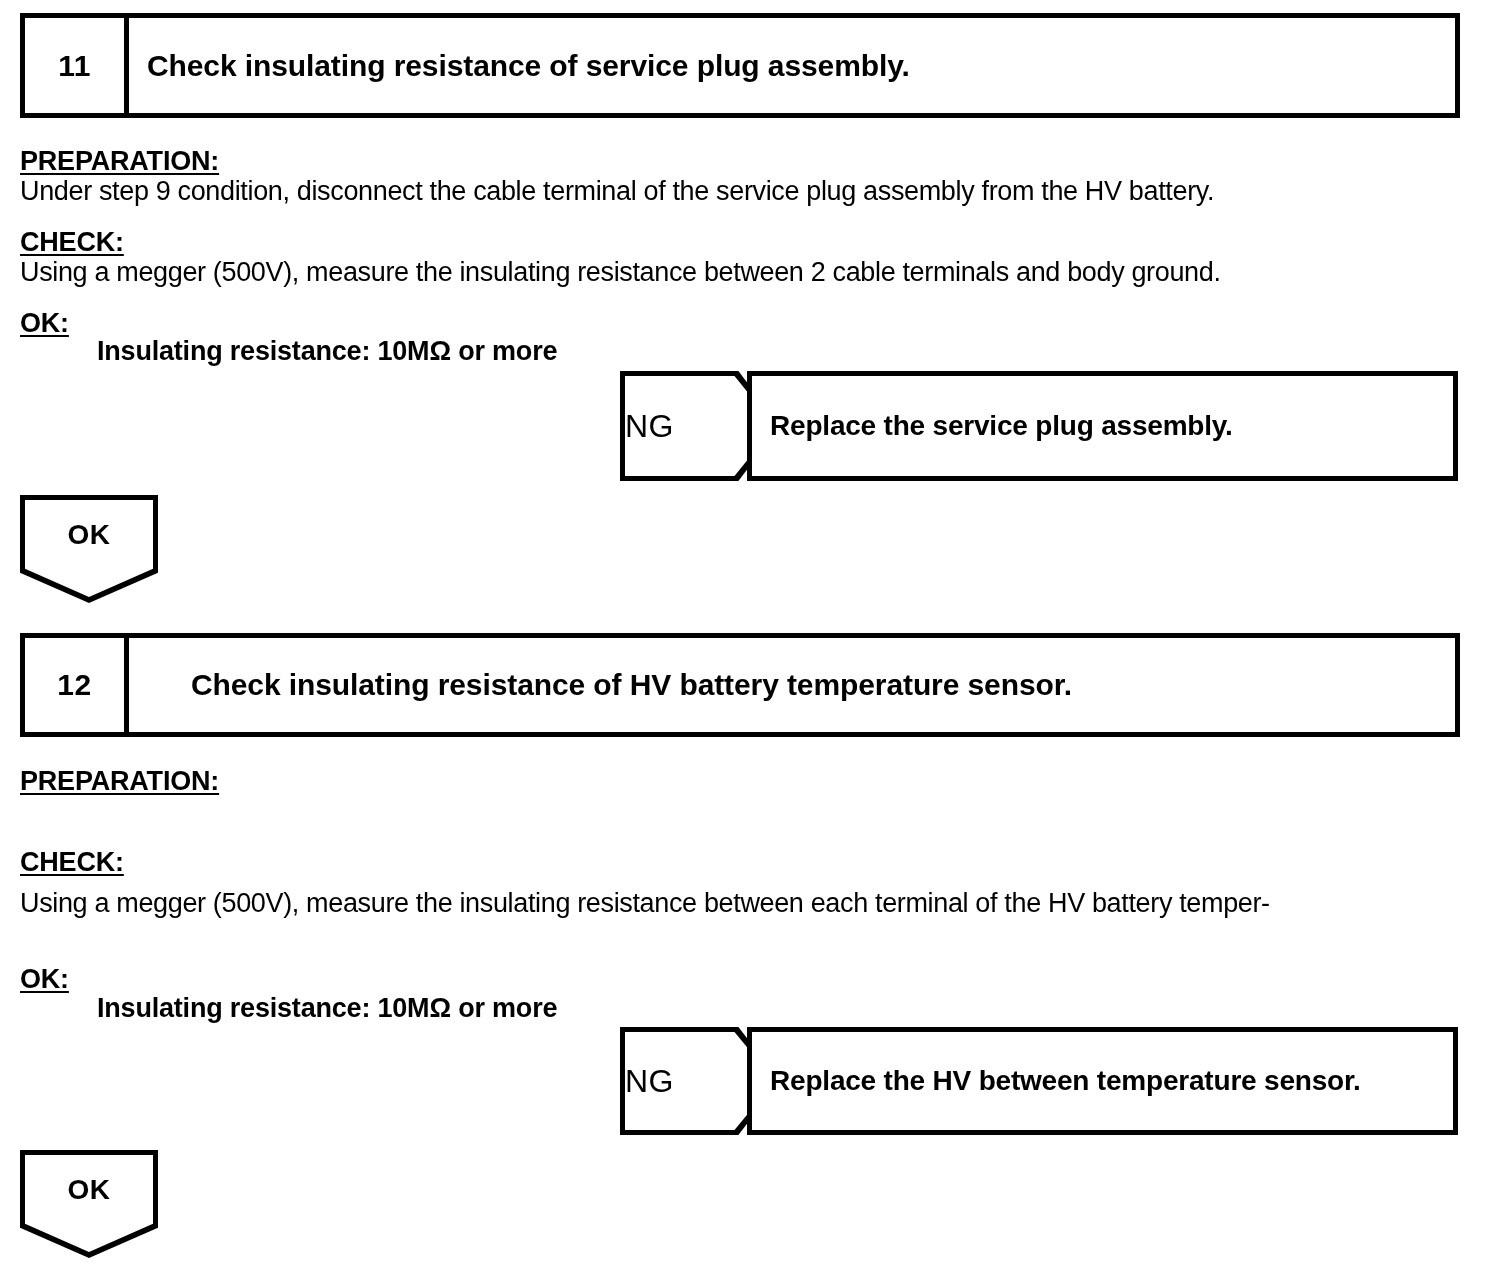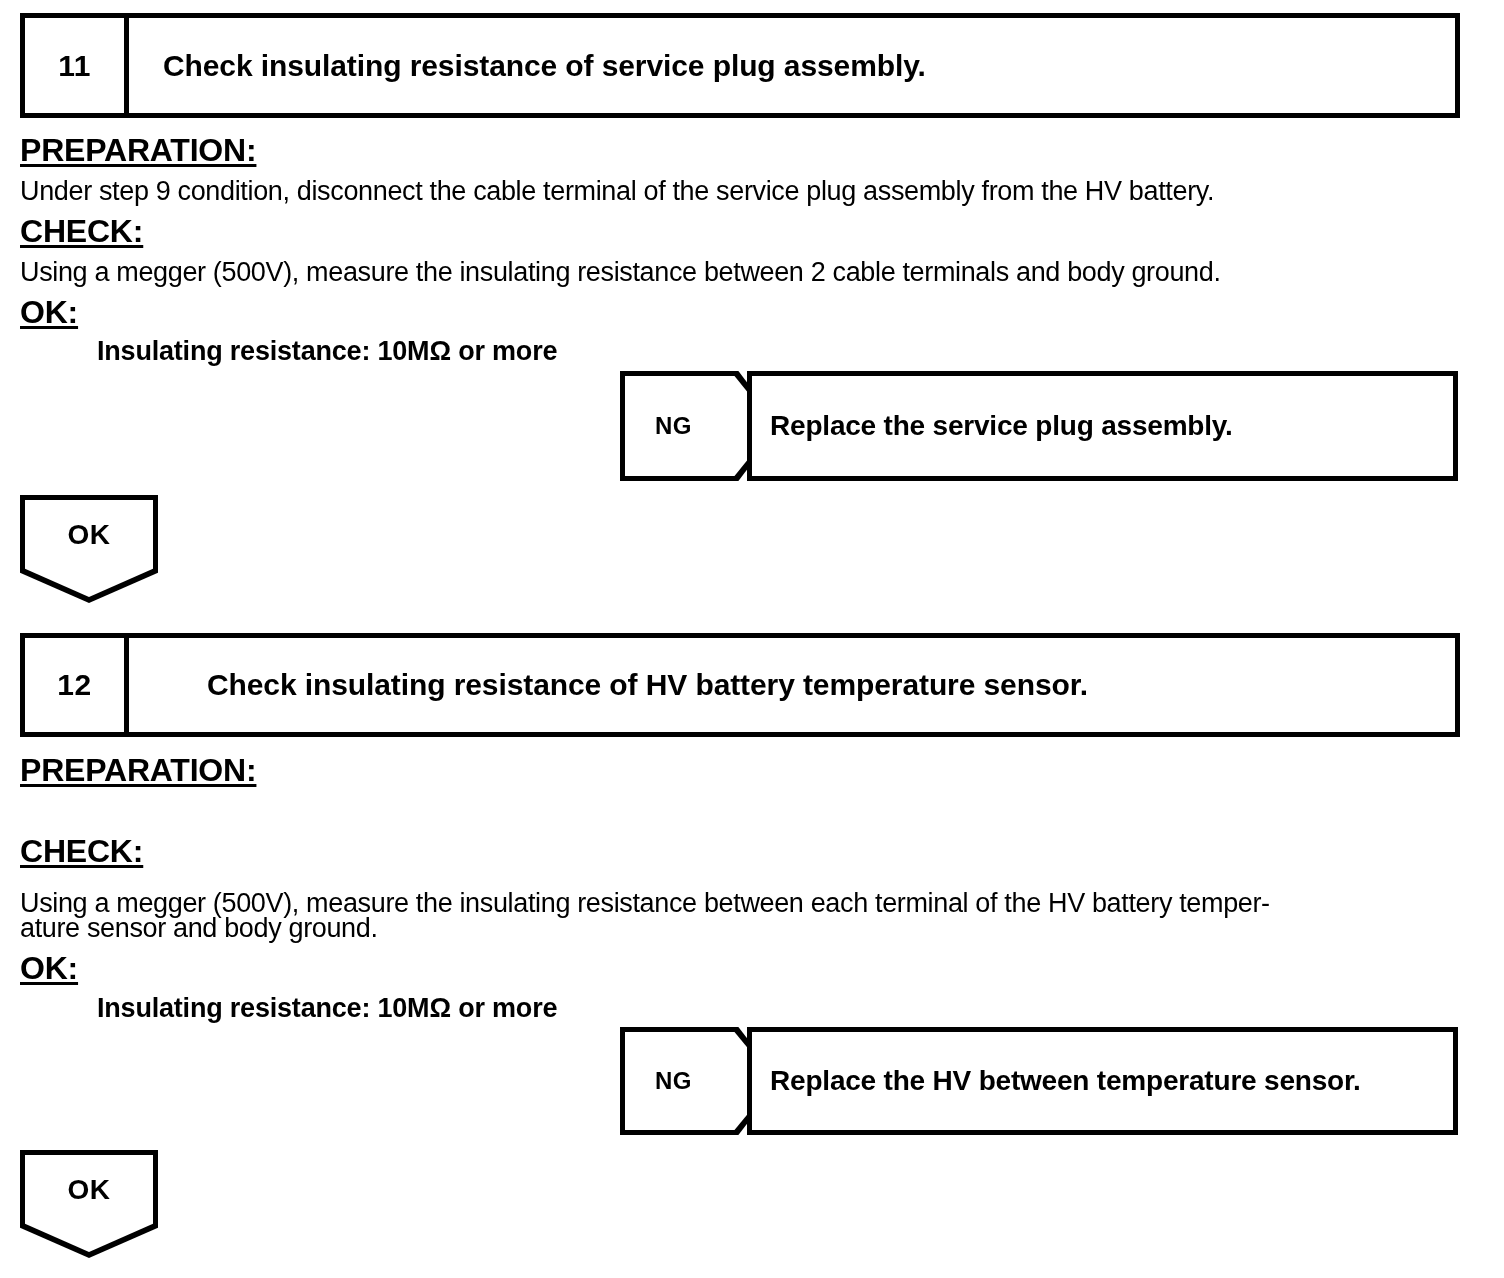--- a/index.html
+++ b/index.html
@@ -45,45 +45,46 @@
   }
   .step-num {
     font-size: 30px;
     font-weight: bold;
     letter-spacing: 0.5px;
   }
   .step-title-cell {
     flex: 1 1 auto;
     display: flex;
     align-items: center;
-    padding-left: 34px;
+    padding-left: 18px;
     text-align: right;
   }
   .step-title {
     font-size: 30px;
     font-weight: bold;
     letter-spacing: -0.1px;
   }
 
   
   .body-text {
     position: absolute;
     font-size: 27px;
     line-height: 40px;
     letter-spacing: -0.35px;
     white-space: nowrap;
   }
   .lbl {
     position: absolute;
-    font-size: 32px;
+    font-size: 27px;
     font-weight: bold;
     line-height: 40px;
     text-decoration: underline;
     text-underline-offset: 3px;
     letter-spacing: -0.2px;
+    margin-top: 11px;
   }
   .spec {
     position: absolute;
     font-size: 27px;
     font-weight: bold;
     line-height: 40px;
     letter-spacing: -0.2px;
     white-space: nowrap;
   }
 
@@ -102,23 +103,22 @@
     right: 5px;
     bottom: 5px;
     background: #fff;
     -webkit-clip-path: polygon(0 0, 73% 0, 100% 50%, 73% 100%, 0 100%);
     clip-path: polygon(0 0, 73% 0, 100% 50%, 73% 100%, 0 100%);
     display: flex;
     align-items: center;
     justify-content: flex-start;
   }
   .ng-label {
-    font-size: 24px;
-    font-weight: bold;
-    margin-left: 30px;
+    font-size: 32px;
+    font-weight: normal;
     letter-spacing: 0.5px;
   }
 
   
   .result-box {
     position: absolute;
     box-sizing: border-box;
     border: 5px solid #000;
     background: #fff;
     display: flex;
@@ -209,21 +209,20 @@
     </div>
   </div>
 
   <div class="lbl" style="left:20px; top:750px;">PREPARATION:</div>
 
 
   <div class="lbl" style="left:20px; top:831px;">CHECK:</div>
 
   <div class="body-text" style="left:20px; top:871px;margin-top:12px;">Using a megger (500V), measure the insulating resistance between each terminal of the HV battery temper-</div>
 
-  <div class="body-text" style="left:20px; top:908px;">ature sensor and body ground.</div>
 
   <div class="lbl" style="left:20px; top:948px;">OK:</div>
 
   <div class="spec" style="left:97px; top:988px;">Insulating resistance: 10MΩ or more</div>
 
   <div class="ng-arrow" style="left:620px; top:1027px; width:160px; height:108px;">
     <div class="ng-arrow-inner">
       <span class="ng-label">NG</span>
     </div>
   </div>

